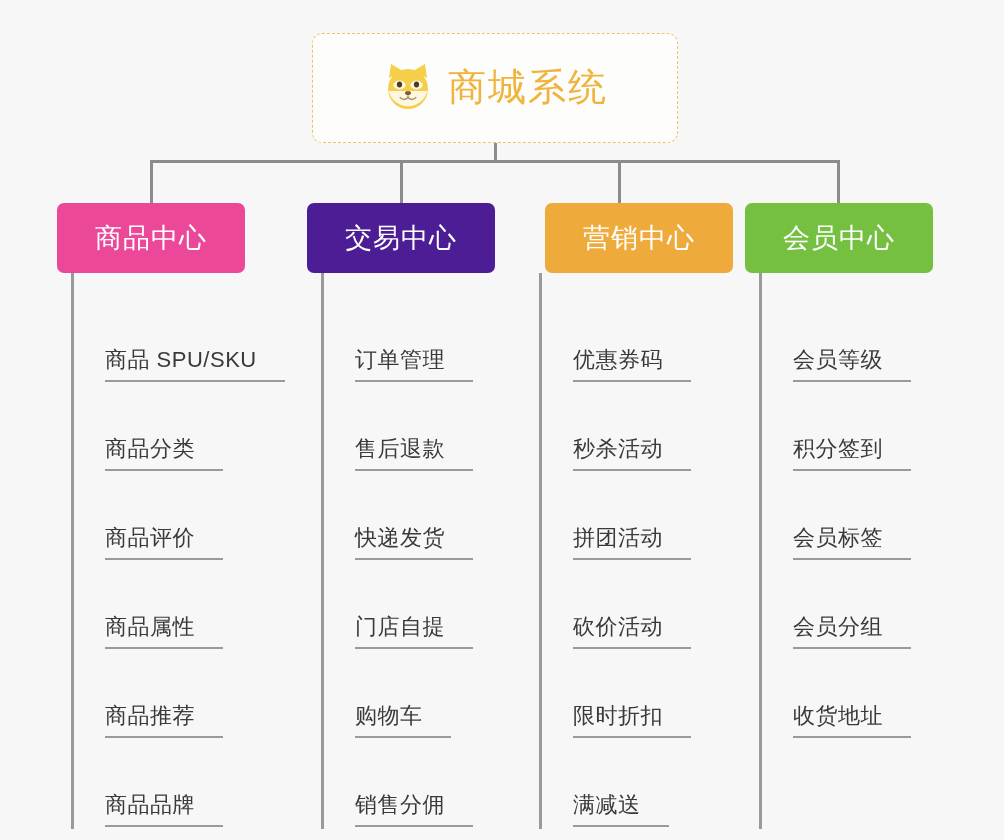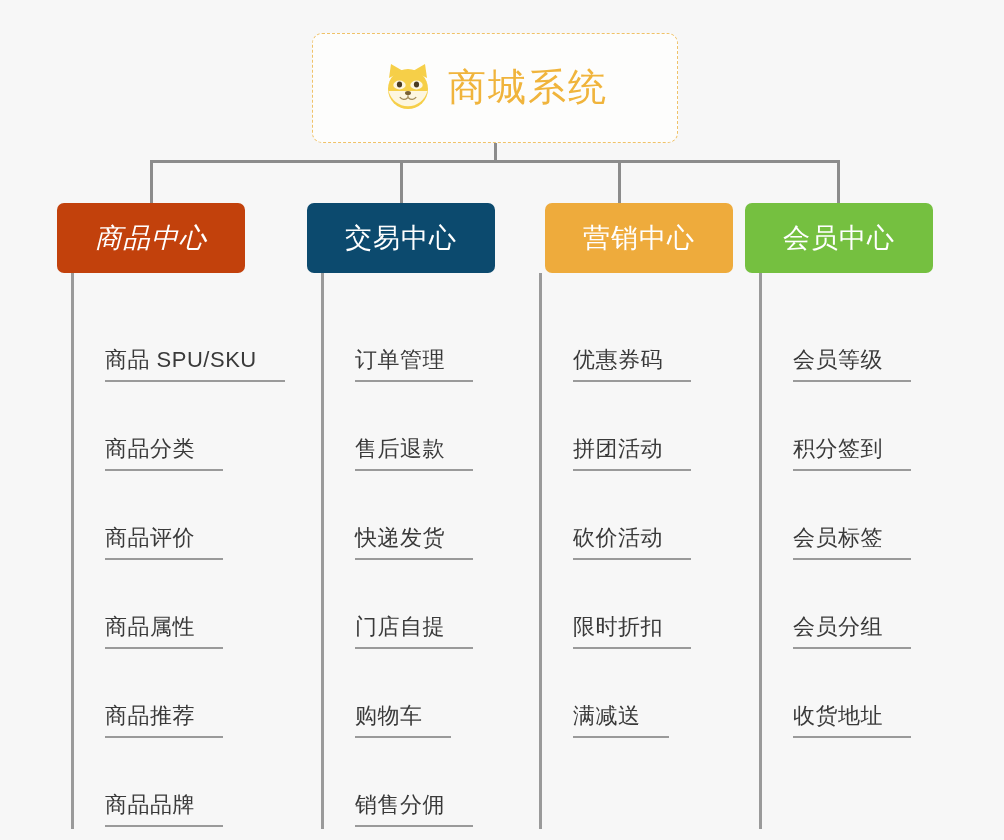--- a/index.html
+++ b/index.html
@@ -151,21 +151,21 @@
   <div class="conn conn-v" style="left:493.5px; top:143px; height:19px;"></div>
 
   <div class="conn conn-h" style="left:150px; top:160px; width:688px;"></div>
 
   <div class="conn conn-v" style="left:149.5px; top:160px; height:43px;"></div>
   <div class="conn conn-v" style="left:399.5px; top:160px; height:43px;"></div>
   <div class="conn conn-v" style="left:617.5px; top:160px; height:43px;"></div>
   <div class="conn conn-v" style="left:836.5px; top:160px; height:43px;"></div>
 
   <div class="column" style="left:57px;">
-    <div class="cat-header" style="background:#c2410c;font-style:italic;">
+    <div class="cat-header" style="background:#ec4899;">
       <span>商品中心</span>
     </div>
     <div class="leaf-list">
       <div class="spine" style="height:556px;"></div>
       <div class="leaf">
         <span class="leaf-text">商品 SPU/SKU</span>
       </div>
       <div class="leaf">
         <span class="leaf-text">商品分类</span>
       </div>
@@ -178,21 +178,21 @@
       <div class="leaf">
         <span class="leaf-text">商品推荐</span>
       </div>
       <div class="leaf">
         <span class="leaf-text">商品品牌</span>
       </div>
     </div>
   </div>
 
   <div class="column" style="left:307px;">
-    <div class="cat-header" style="background:#0c4a6e;">
+    <div class="cat-header" style="background:#4c1d95;">
       <span>交易中心</span>
     </div>
     <div class="leaf-list">
       <div class="spine" style="height:556px;"></div>
       <div class="leaf">
         <span class="leaf-text">订单管理</span>
       </div>
       <div class="leaf">
         <span class="leaf-text">售后退款</span>
       </div>
@@ -214,20 +214,23 @@
   <div class="column" style="left:525px;">
     <div class="cat-header" style="background:#eeab3c;margin-left:20px;">
       <span>营销中心</span>
     </div>
     <div class="leaf-list">
       <div class="spine" style="height:556px;"></div>
       <div class="leaf">
         <span class="leaf-text">优惠券码</span>
       </div>
       <div class="leaf">
+        <span class="leaf-text">秒杀活动</span>
+      </div>
+      <div class="leaf">
         <span class="leaf-text">拼团活动</span>
       </div>
       <div class="leaf">
         <span class="leaf-text">砍价活动</span>
       </div>
       <div class="leaf">
         <span class="leaf-text">限时折扣</span>
       </div>
       <div class="leaf">
         <span class="leaf-text">满减送</span>

